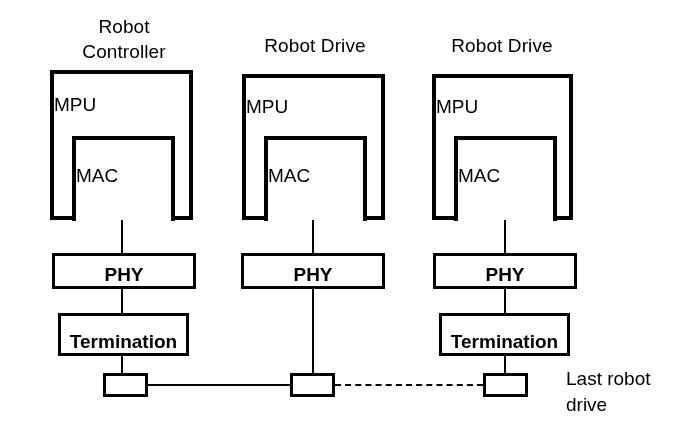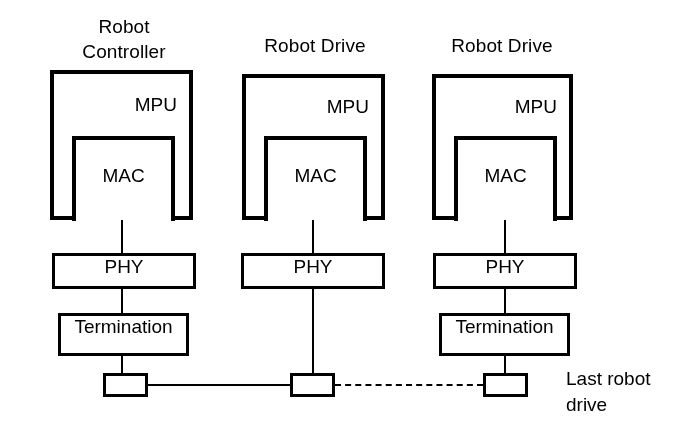--- a/index.html
+++ b/index.html
@@ -33,45 +33,46 @@
 
   
   .mpu-box {
     box-sizing: border-box;
     border: 4px solid #000;
     background: #fff;
   }
   .mpu-label {
     position: absolute;
     left: 0; right: 12px;
-    text-align: right;
+    text-align: left;
     font-size: 19px;
     line-height: 22px;
   }
   .mac-box {
     box-sizing: border-box;
     border: 4px solid #000;
     border-bottom: none;
     background: #fff;
   }
   .mac-label {
     position: absolute;
     left: 0; right: 0;
-    text-align: center;
+    text-align: left;
     font-size: 19px;
     line-height: 22px;
   }
   .phy-box, .term-box {
     box-sizing: border-box;
     border: 3px solid #000;
     background: #fff;
     display: flex;
-    align-items: flex-start;
+    align-items: flex-end;
     justify-content: center;
     font-size: 19px;
+    font-weight: bold;
   }
   .conn-box {
     box-sizing: border-box;
     border: 3px solid #000;
     background: #fff;
   }
 
   
   .vline {
     background: #000;

